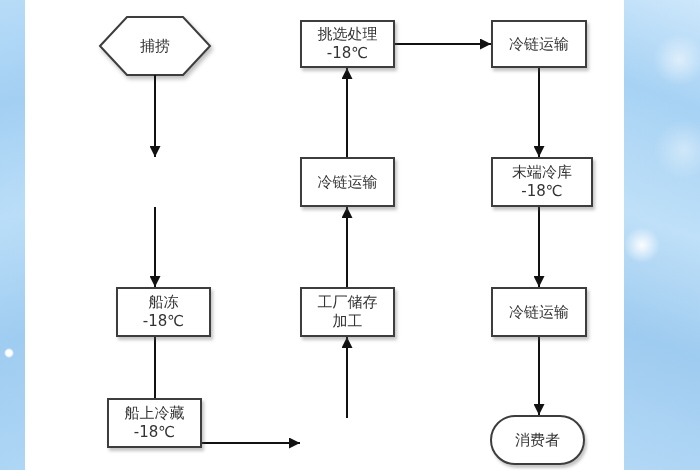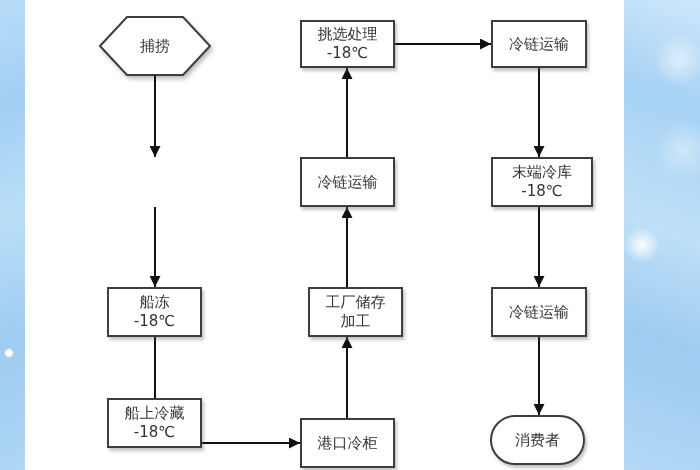--- a/index.html
+++ b/index.html
@@ -61,35 +61,32 @@
       <line x1="539" y1="68" x2="539" y2="157" class="flow-line" marker-end="url(#arrowhead)"></line>
       <line x1="539" y1="207" x2="539" y2="287" class="flow-line" marker-end="url(#arrowhead)"></line>
       <line x1="539" y1="337" x2="539" y2="415" class="flow-line" marker-end="url(#arrowhead)"></line>
     </svg>
 
   <div class="node hexlabel" style="left:100px;top:17px;width:110px;height:58px">
     <span>捕捞</span>
   </div>
 
 
-  <div class="node rect" style="left:107px;top:287px;width:95px;height:50px">
+  <div class="node rect" style="left:116px;top:287px;width:95px;height:50px">
     <span>船冻</span>
     <span>-18℃</span>
   </div>
 
   <div class="node rect" style="left:107px;top:398px;width:95px;height:50px">
     <span>船上冷藏</span>
     <span>-18℃</span>
   </div>
 
-  <div class="node rect" style="left:300px;top:418px;width:95px;height:50px">
-    <span>港口冷柜</span>
-  </div>
 
-  <div class="node rect" style="left:308px;top:287px;width:95px;height:50px">
+  <div class="node rect" style="left:300px;top:287px;width:95px;height:50px">
     <span>工厂储存</span>
     <span>加工</span>
   </div>
 
   <div class="node rect" style="left:300px;top:157px;width:95px;height:50px">
     <span>冷链运输</span>
   </div>
 
   <div class="node rect" style="left:300px;top:20px;width:95px;height:48px">
     <span>挑选处理</span>

